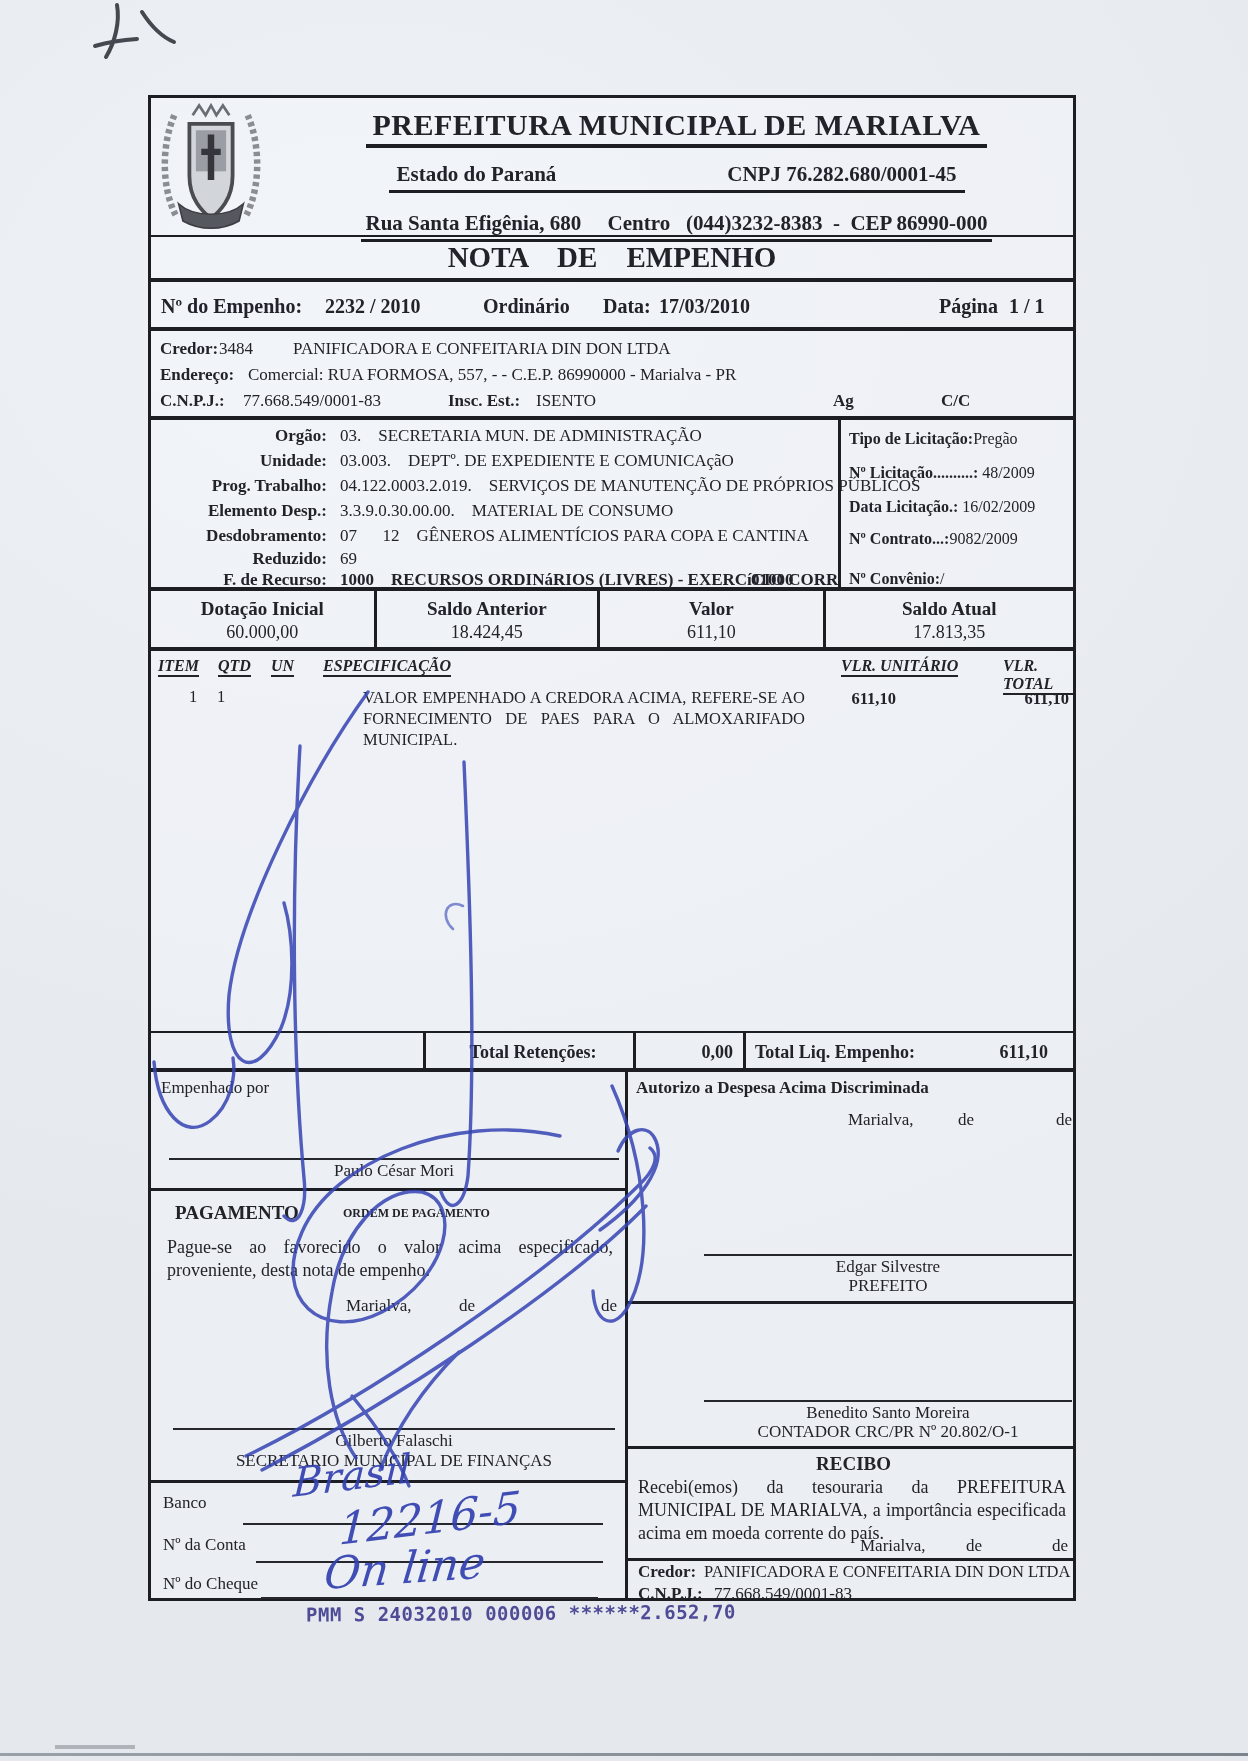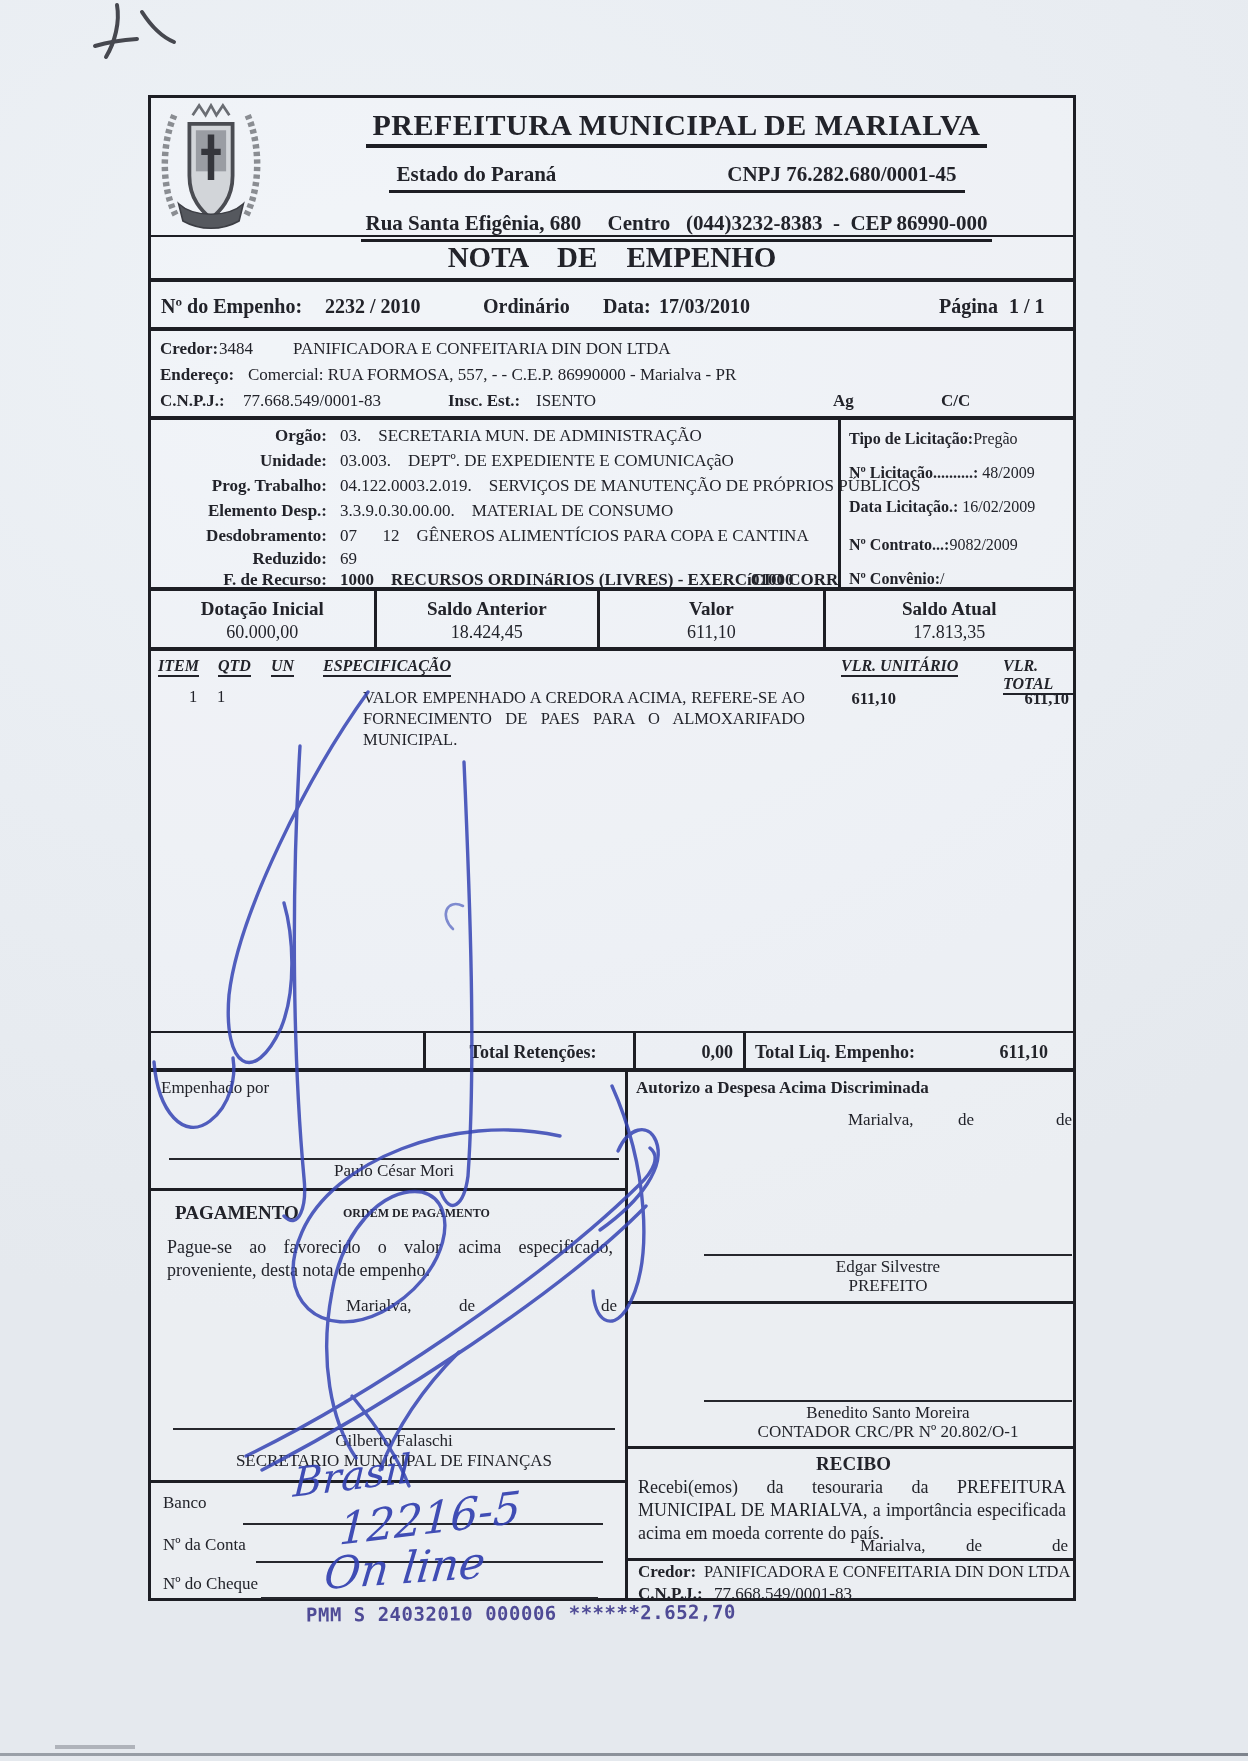--- a/index.html
+++ b/index.html
@@ -156,21 +156,21 @@
         <span class="olbl">F. de Recurso:</span>
         <span class="ocode b">1000</span>
         <span class="odesc b">RECURSOS ORDINáRIOS (LIVRES) - EXERCíCIO CORR</span>
       </div>
       <span class="s b" style="left:600px;top:150px;font-size:17px;">01000</span>
 
       <div class="lic">
         <div style="top:10px;"><span class="b">Tipo de Licitação:</span><span>Pregão</span></div>
         <div style="top:44px;"><span class="b">Nº Licitação..........:</span> <span>48/2009</span></div>
         <div style="top:78px;"><span class="b">Data Licitação.:</span> <span>16/02/2009</span></div>
-        <div style="top:116px;text-align:right;"><span class="b">Nº Contrato...:</span><span>9082/2009</span></div>
+        <div style="top:110px;text-align:right;"><span class="b">Nº Contrato...:</span><span>9082/2009</span></div>
         <div style="top:150px;"><span class="b">Nº Convênio:</span><span>/</span></div>
       </div>
     </div>
 
     <div class="sec tot">
       <div class="tcell" style="width:227px;">
         <div class="tlbl">Dotação Inicial</div>
         <div class="tval">60.000,00</div>
       </div>
       <div class="tcell" style="width:225px;">

